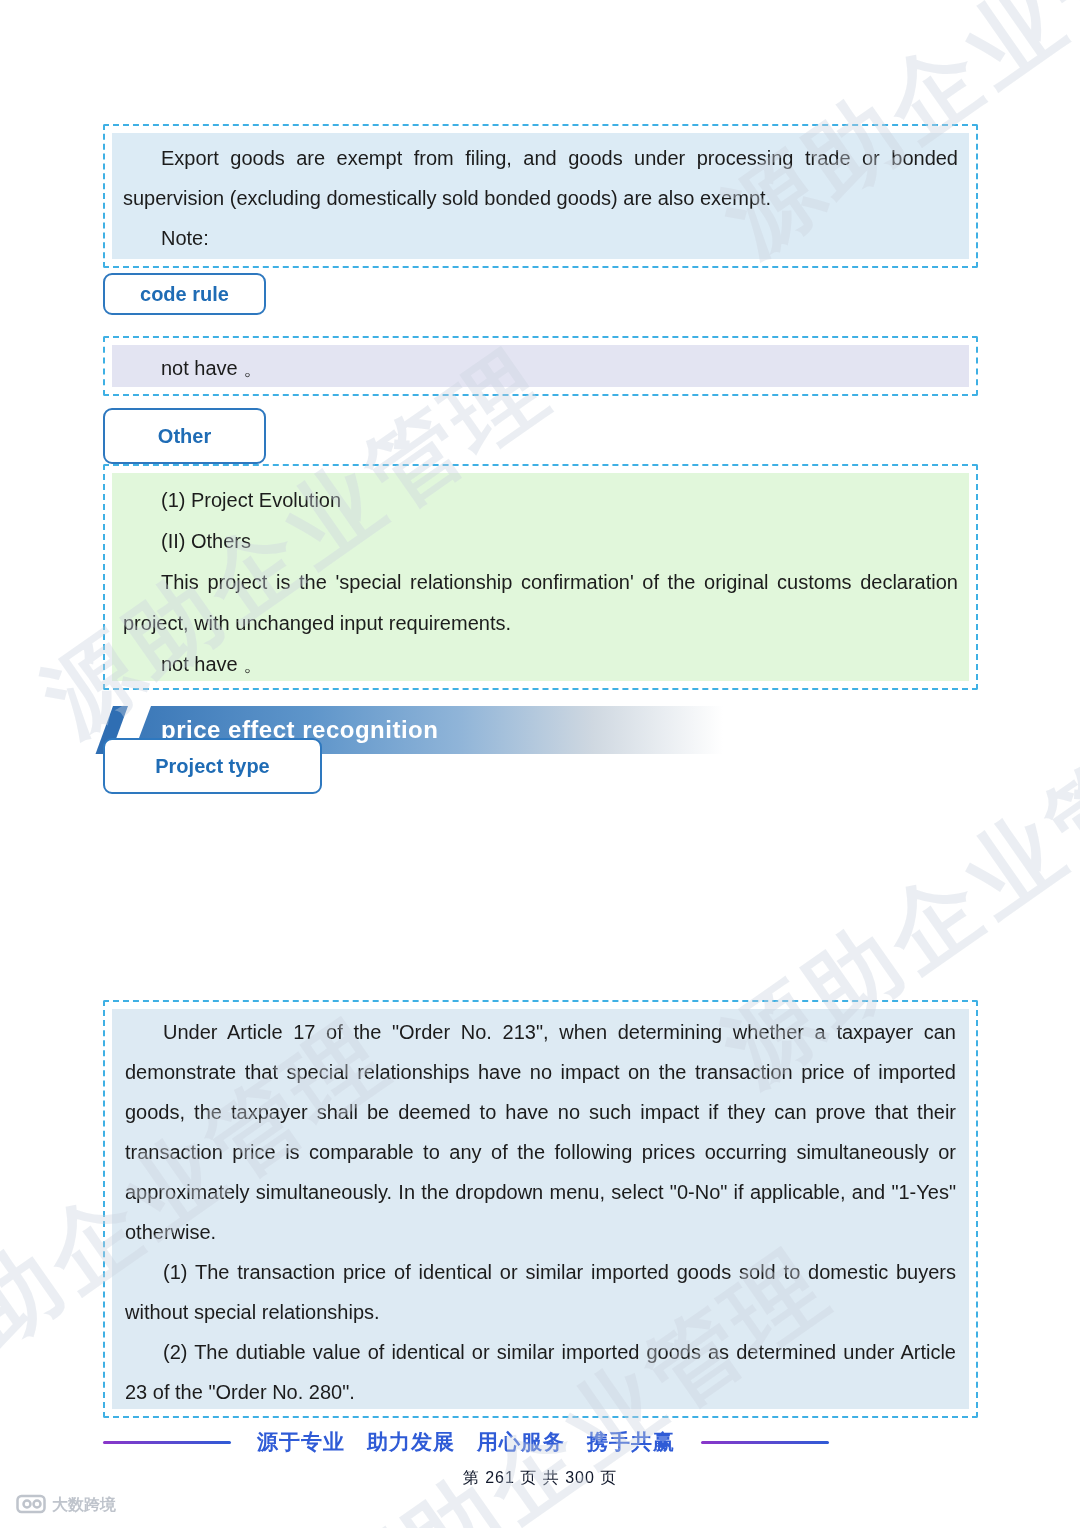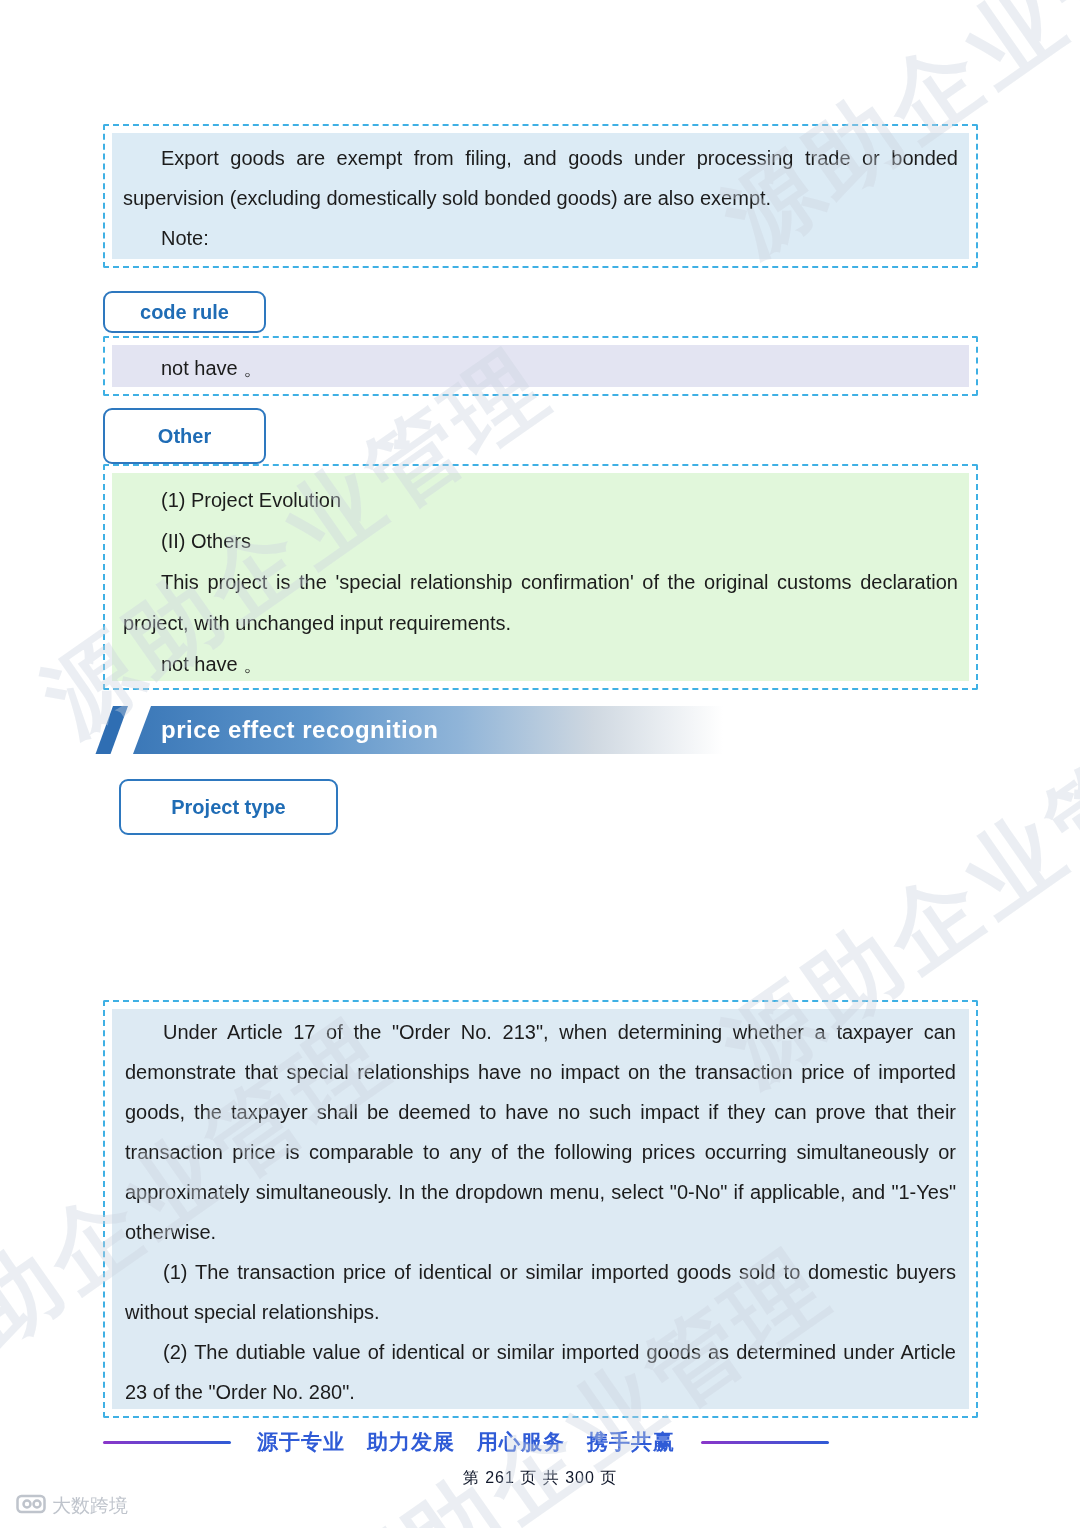--- a/index.html
+++ b/index.html
@@ -45,23 +45,23 @@
   
   .pill {
     position:absolute; left:103px; height:56px;
     border:2px solid #2e78bf; border-radius:9px;
     background:#ffffff; color:#1f6cb5;
     font-weight:bold; font-size:20px;
     display:flex; align-items:center; justify-content:center;
     padding:0 28px;
     z-index:2;
   }
-  .pill-code-rule { top:291px; height:42px; min-width:163px; }
+  .pill-code-rule { top:273px; height:42px; min-width:163px; }
   .pill-other { top:408px; min-width:163px; }
-  .pill-project-type { top:779px; min-width:219px;margin-left:16px; }
+  .pill-project-type { top:738px; min-width:219px; }
   .pill-type-req { top:938px; height:46px; min-width:305px; }
 
   
   .banner { position:absolute; top:706px; left:103px; width:620px; height:48px; z-index:2; }
   .banner-slash {
     position:absolute; left:10px; top:0; width:15px; height:48px;
     background:#2f6eb3;
     transform:skewX(-20deg); transform-origin:top left;
   }
   .banner-bar {
@@ -91,21 +91,21 @@
   .page-info {
     position:absolute; top:1468px; left:0; width:1080px;
     text-align:center; font-size:16px; color:#0f172a; letter-spacing:1px;
     z-index:2;
   }
 
   
   .brand {
     position:absolute; left:16px; top:1492px;
     display:flex; align-items:center; gap:6px;
-    color:#bfc4cc; font-size:19px; font-weight:normal;
+    color:#bfc4cc; font-size:16px; font-weight:bold;
     z-index:2;
   }
 
   
   .wm {
     position:absolute;
     font-size:92px; font-weight:bold;
     color:#cdd5e0; opacity:0.38;
     transform:rotate(-35deg); transform-origin:left top;
     white-space:nowrap; letter-spacing:6px;

